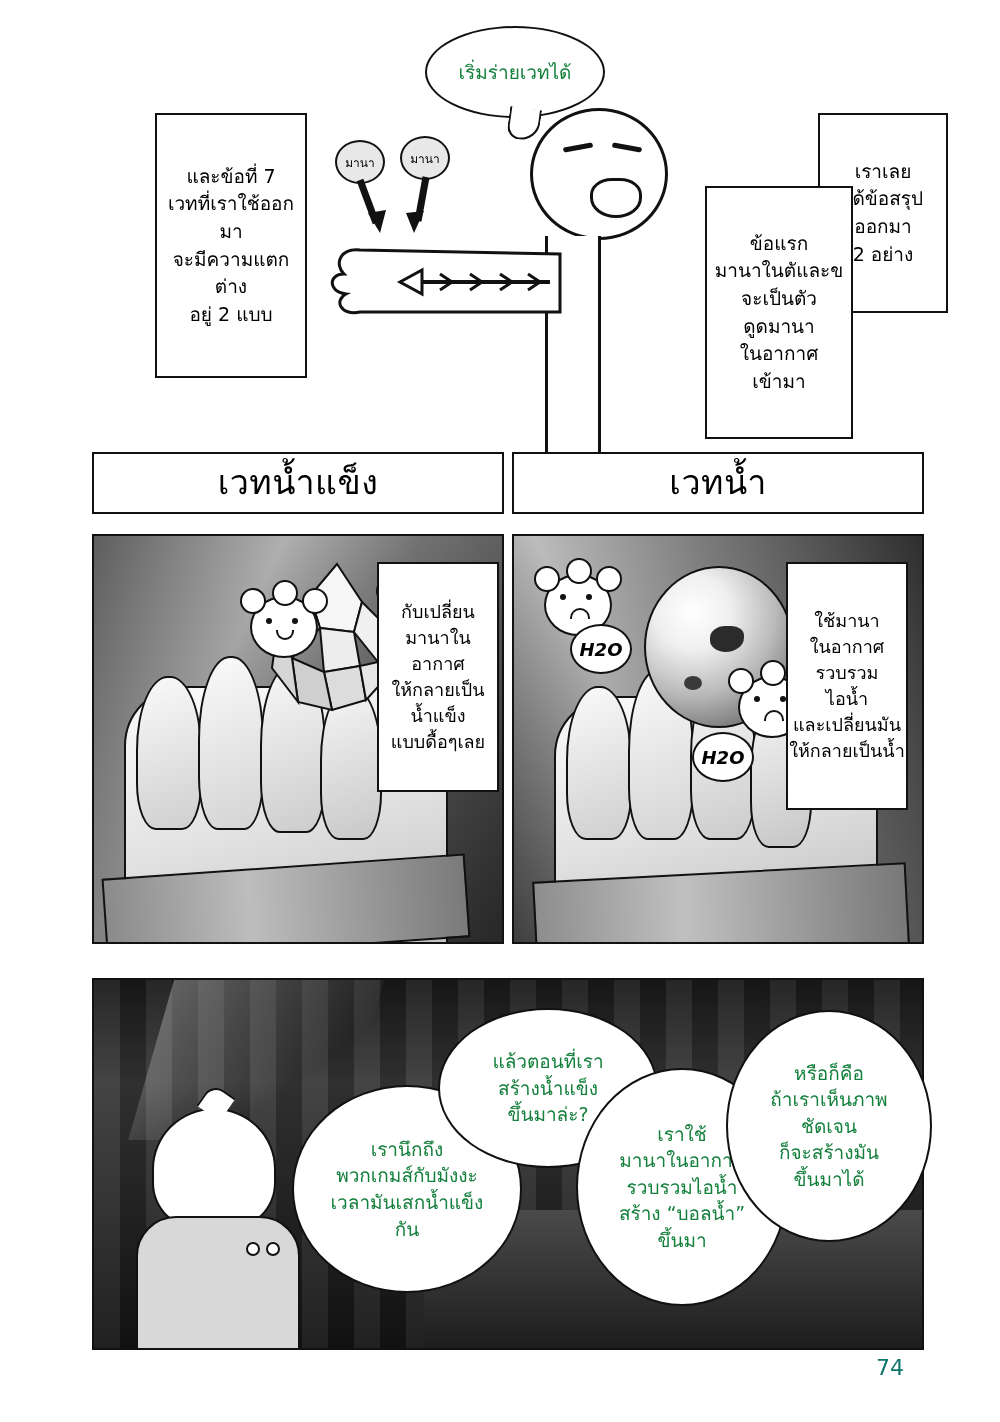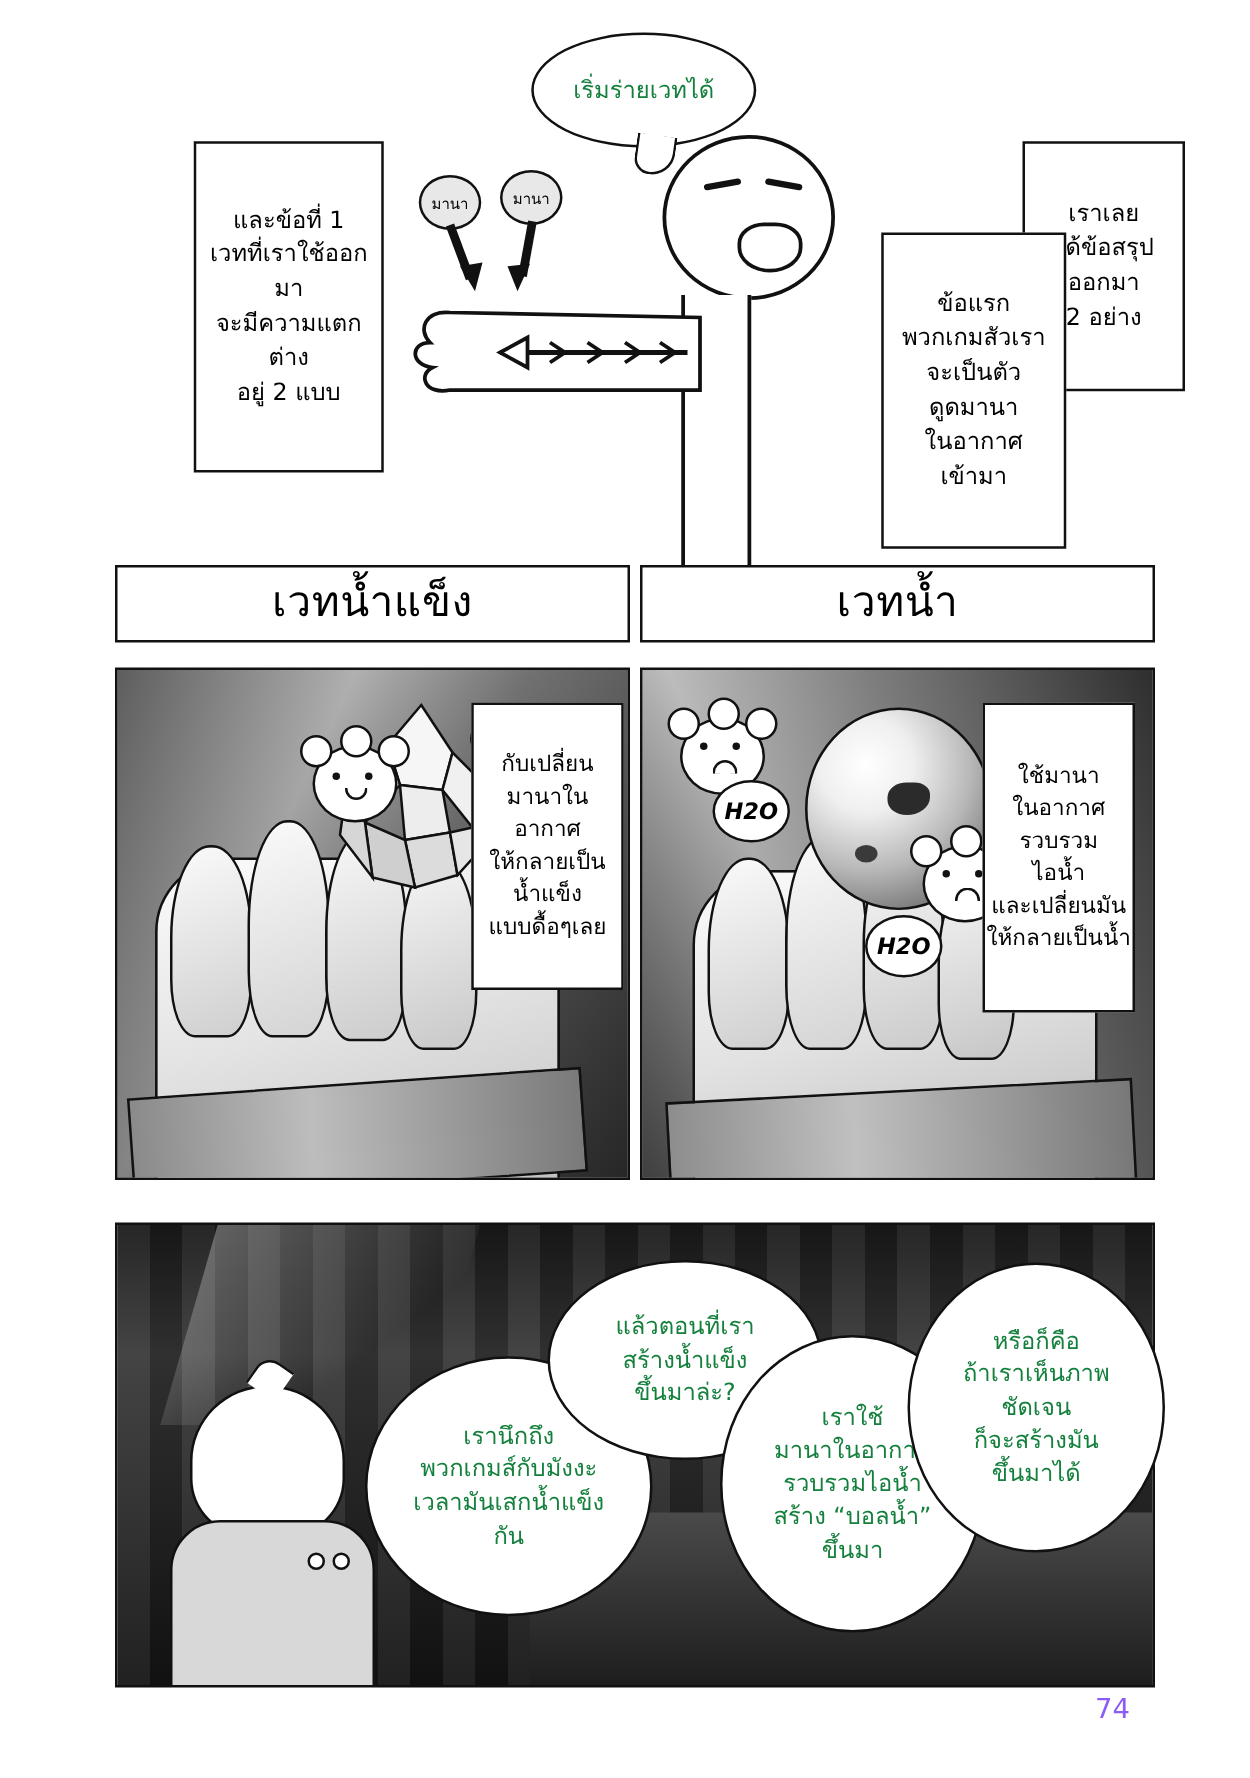--- a/index.html
+++ b/index.html
@@ -46,21 +46,21 @@
 
   .sprite{position:absolute;}
   .sprite .sh{position:absolute;border:2px solid #111;border-radius:50%;background:#fff;}
 
   .h2o{position:absolute;border:2px solid #111;border-radius:50%;background:#fff;
        display:flex;align-items:center;justify-content:center;font-style:italic;font-weight:bold;color:#000;}
 
   .kid-hair{position:absolute;background:#fff;border:2px solid #111;border-radius:52% 52% 40% 40%;}
   .kid-body{position:absolute;background:#d8d8d8;border:2px solid #111;}
 
-  .pageno{position:absolute;right:96px;bottom:42px;font-size:22px;color:#8b5cf6;}
+  .pageno{position:absolute;right:96px;bottom:42px;font-size:22px;color:#0f766e;}
 
   .title{font-size:34px;letter-spacing:.5px;}
 </style>
 </head>
 <body>
 
 <div class="page">
 
   <div class="bub" style="left:425px;top:26px;width:180px;height:92px;font-size:19px;">
     <span class="txt">เริ่มร่ายเวทได้</span>
@@ -95,36 +95,36 @@
     <path d="M80,52 L230,52" stroke="#111" stroke-width="4" fill="none"></path>
     <path d="M80,52 L102,40 L102,64 Z" fill="#fff" stroke="#111" stroke-width="3"></path>
     <path d="M120,44 L132,52 L120,60" stroke="#111" stroke-width="3" fill="none"></path>
     <path d="M150,44 L162,52 L150,60" stroke="#111" stroke-width="3" fill="none"></path>
     <path d="M180,44 L192,52 L180,60" stroke="#111" stroke-width="3" fill="none"></path>
     <path d="M208,44 L220,52 L208,60" stroke="#111" stroke-width="3" fill="none"></path>
   </svg>
 
 
   <div class="box" style="left:155px;top:113px;width:152px;height:265px;font-size:19px;">
-    <span class="txt">และข้อที่ 1
+    <span class="txt">และข้อที่ 7
 เวทที่เราใช้ออกมา
 จะมีความแตกต่าง
 อยู่ 2 แบบ</span>
   </div>
 
   <div class="box" style="left:818px;top:113px;width:130px;height:200px;font-size:19px;">
     <span class="txt">เราเลย
 ได้ข้อสรุป
 ออกมา
 2 อย่าง</span>
   </div>
 
   <div class="box" style="left:705px;top:186px;width:148px;height:253px;font-size:19px;">
     <span class="txt">ข้อแรก
-พวกเกมสัวเรา
+มานาในตัและข
 จะเป็นตัว
 ดูดมานา
 ในอากาศ
 เข้ามา</span>
   </div>
 
   <div class="box" style="left:512px;top:452px;width:412px;height:62px;">
     <span class="txt title">เวทน้ำ</span>
   </div>
   <div class="box" style="left:92px;top:452px;width:412px;height:62px;">

